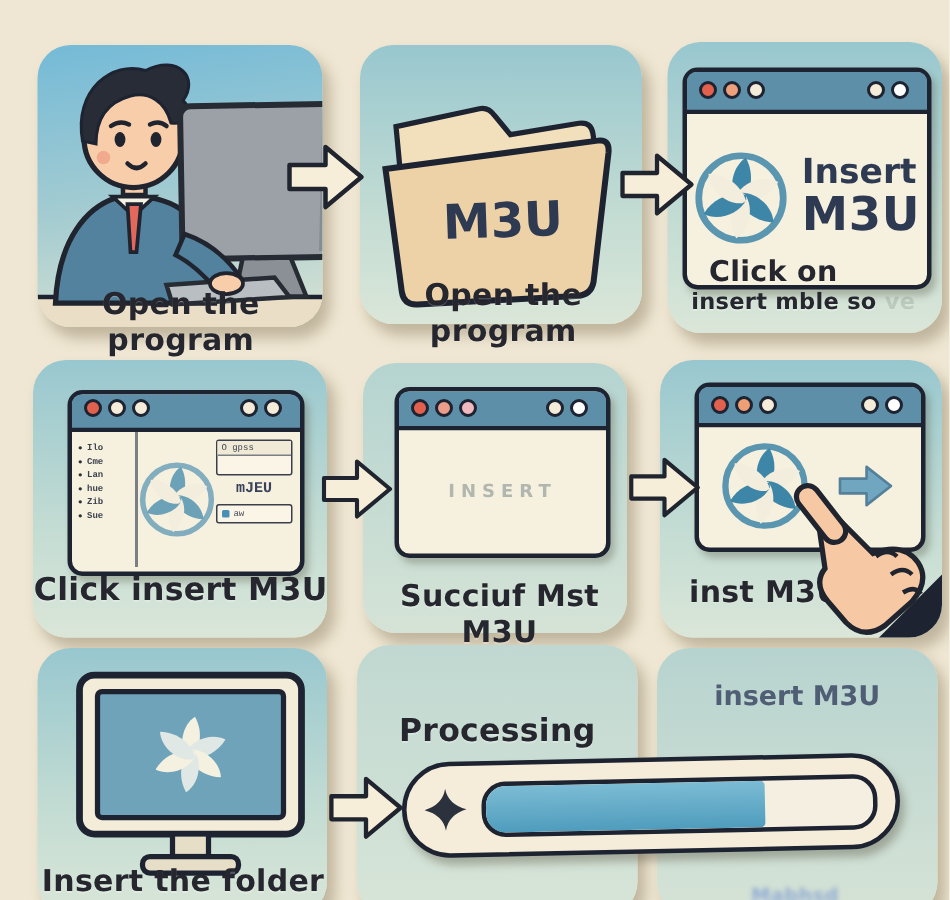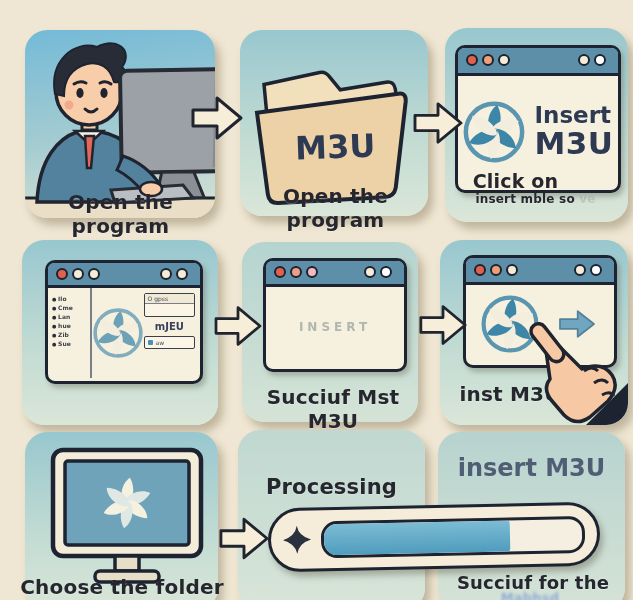--- a/index.html
+++ b/index.html
@@ -19,21 +19,21 @@
   .p7{left:25px;top:432px;width:193px;height:178px;}
   .p8{left:238px;top:430px;width:187px;height:180px;background:linear-gradient(180deg,#c0d8d1 0%,#d8e5d8 100%);}
   .p9{left:438px;top:432px;width:187px;height:178px;background:linear-gradient(180deg,#b7d3cf 0%,#d6e3d6 100%);}
 
   
   .caption{position:absolute;text-align:center;font-weight:800;color:#26262e;letter-spacing:.2px;
            text-shadow:0 1px 0 rgba(255,255,255,.25);}
   .cap1{left:18px;top:190px;width:205px;font-size:20px;}
   .cap2{left:238px;top:184px;width:195px;font-size:20px;}
   .cap3a{left:418px;top:170px;width:195px;font-size:19px;}
-  .cap3b{left:438px;top:192px;width:195px;font-size:12px;}
+  .cap3b{left:438px;top:192px;width:195px;font-size:15px;}
   .cap3b .faint{opacity:.28;color:#7d8a84;}
   .cap4{left:18px;top:381px;width:205px;font-size:21px;}
   .cap5{left:238px;top:385px;width:190px;font-size:20px;}
   .cap6{left:446px;top:382px;width:128px;font-size:20px;}
   .cap7{left:16px;top:575px;width:212px;font-size:20px;}
   .cap9{left:438px;top:572px;width:190px;font-size:18px;}
   .scribble{left:455px;top:590px;width:150px;font-size:13px;color:#5b7fd0;filter:blur(1.6px);opacity:.55;font-weight:700;}
 
   
   .cwin{position:absolute;background:#f6f0df;border:3px solid #1d2330;border-radius:10px;box-shadow:3px 4px 5px rgba(90,90,70,.35);}
@@ -165,21 +165,21 @@
           </span>
         <div class="w3-text">
           <div class="w3-l1">Insert</div>
           <div class="w3-l2">M3U</div>
         </div>
       </div>
     </div>
   </div>
 
   <div class="panel p4">
-    <div class="cwin" style="left:23px;top:20px;width:152px;height:118px;">
+    <div class="cwin" style="left:23px;top:20px;width:152px;height:118px;font-family:Liberation Mono, monospace;">
       <div class="tbar" style="height:22px;">
         <span><span class="tdot" style="background: rgb(226, 96, 78);"></span><span class="tdot" style="background: rgb(244, 236, 216);"></span><span class="tdot" style="background: rgb(244, 236, 216);"></span></span>
         <span class="spacer"></span>
         <span><span class="tdot" style="background: rgb(244, 236, 216);"></span><span class="tdot" style="background: rgb(244, 236, 216);"></span></span>
       </div>
       <div class="cbody w4-body">
         <div class="w4-side">
             <div class="sb-item">Ilo</div>
             <div class="sb-item">Cme</div>
             <div class="sb-item">Lan</div>
@@ -292,21 +292,21 @@
           </g>
         </svg>
       </span>
   </div>
 
   <div class="panel p8">
     <div class="caption" style="position:absolute;left:0;top:8px;width:100%;font-size:21px;margin-top:37px;">Processing</div>
   </div>
 
   <div class="panel p9">
-    <div style="position:absolute;left:0;top:22px;width:100%;text-align:center;font-size:24px;font-weight:800;color:#3c4a66;opacity:.85;">insert M3U</div>
+    <div style="position:absolute;left:0;top:22px;width:100%;text-align:center;font-size:18px;font-weight:800;color:#3c4a66;opacity:.85;">insert M3U</div>
   </div>
 
   <div class="pbar">
     <svg width="28" height="28" viewBox="0 0 32 32">
       <path d="M16 0 Q18 12 32 16 Q18 20 16 32 Q14 20 0 16 Q14 12 16 0 Z" fill="#2b313d"></path>
     </svg>
     <div class="ptrack">
       <div class="pfill" style="width: 72%;"></div>
     </div>
   </div>
@@ -337,19 +337,19 @@
       </svg>
   </div>
 
   <div class="caption cap1">Open the program</div>
   <div class="caption cap2">Open the program</div>
   <div class="caption cap3a">Click on</div>
   <div class="caption cap3b">
     <span>insert mble so</span>
     <span class="faint">ve</span>
   </div>
+  <div class="caption cap4">Click insert M3U</div>
   <div class="caption cap5">Succiuf Mst M3U</div>
   <div class="caption cap6">inst M3U</div>
-  <div class="caption cap7">Choose the folder</div>
-  <div class="caption cap9">Succiuf for the</div>
+  <div class="caption cap7">Insert the folder</div>
   <div class="caption scribble">Mabhsd</div>
 
 </div>
 
 </body></html>

